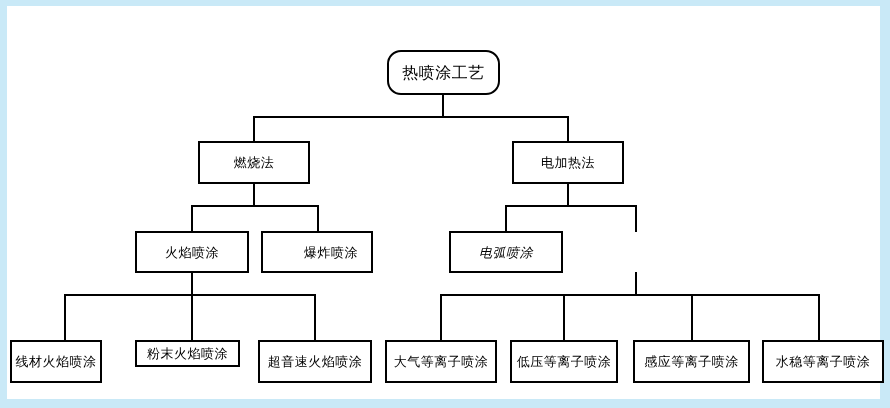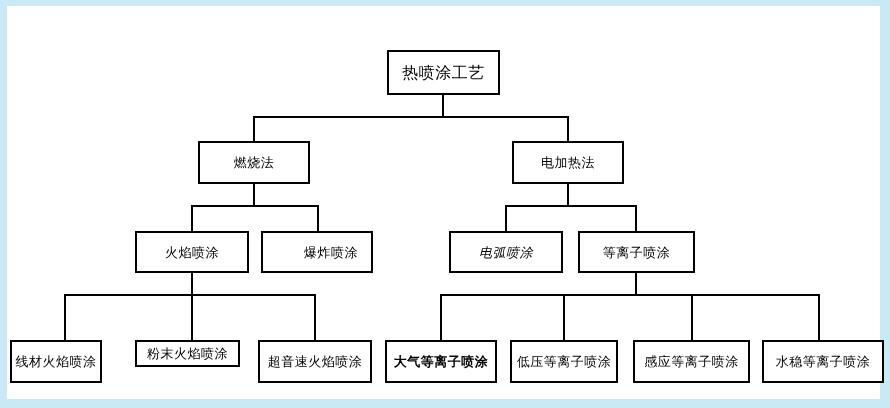--- a/index.html
+++ b/index.html
@@ -37,21 +37,21 @@
     border: 2px solid #000000;
     display: flex;
     align-items: center;
     justify-content: center;
     font-size: 13px;
     line-height: 1;
     color: #000000;
     letter-spacing: 0.5px;
     white-space: nowrap;
   }
-  .node.root { font-size: 16px; }
+  .node.root { font-size: 16px; border-radius: 14px; }
 </style>
 </head>
 <body>
 
 <div class="screen">
   <div class="canvas"></div>
 
   <svg class="connectors" viewBox="0 0 890 408" shape-rendering="crispEdges">
 
     <line x1="443" y1="95" x2="443" y2="118" stroke="#000" stroke-width="2"></line>
@@ -95,34 +95,31 @@
 
   <div class="node" style="left:135px; top:231px; width:114px; height:42px;">
     <span>火焰喷涂</span>
   </div>
   <div class="node" style="left:261px; top:231px; width:112px; height:42px;padding-left:28px;">
     <span>爆炸喷涂</span>
   </div>
   <div class="node" style="left:449px; top:231px; width:114px; height:42px;font-style:italic;">
     <span>电弧喷涂</span>
   </div>
-  <div class="node" style="left:578px; top:231px; width:117px; height:42px;">
-    <span>等离子喷涂</span>
-  </div>
 
   <div class="node" style="left:10px; top:340px; width:92px; height:43px;">
     <span>线材火焰喷涂</span>
   </div>
   <div class="node" style="left:135px; top:340px; width:105px; height:27px;">
     <span>粉末火焰喷涂</span>
   </div>
   <div class="node" style="left:258px; top:340px; width:114px; height:43px;">
     <span>超音速火焰喷涂</span>
   </div>
-  <div class="node" style="left:385px; top:340px; width:112px; height:43px;font-weight:bold;">
+  <div class="node" style="left:385px; top:340px; width:112px; height:43px;">
     <span>大气等离子喷涂</span>
   </div>
   <div class="node" style="left:510px; top:340px; width:108px; height:43px;">
     <span>低压等离子喷涂</span>
   </div>
   <div class="node" style="left:633px; top:340px; width:117px; height:43px;">
     <span>感应等离子喷涂</span>
   </div>
   <div class="node" style="left:762px; top:340px; width:122px; height:43px;">
     <span>水稳等离子喷涂</span>

